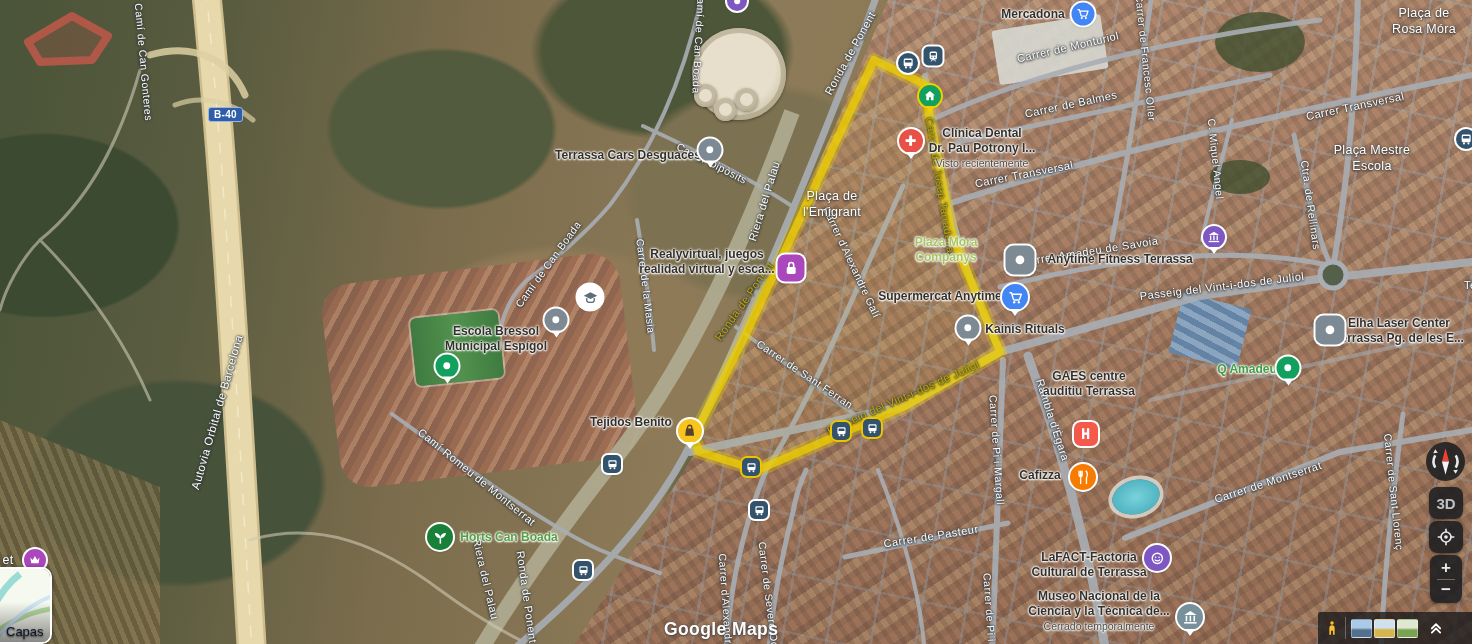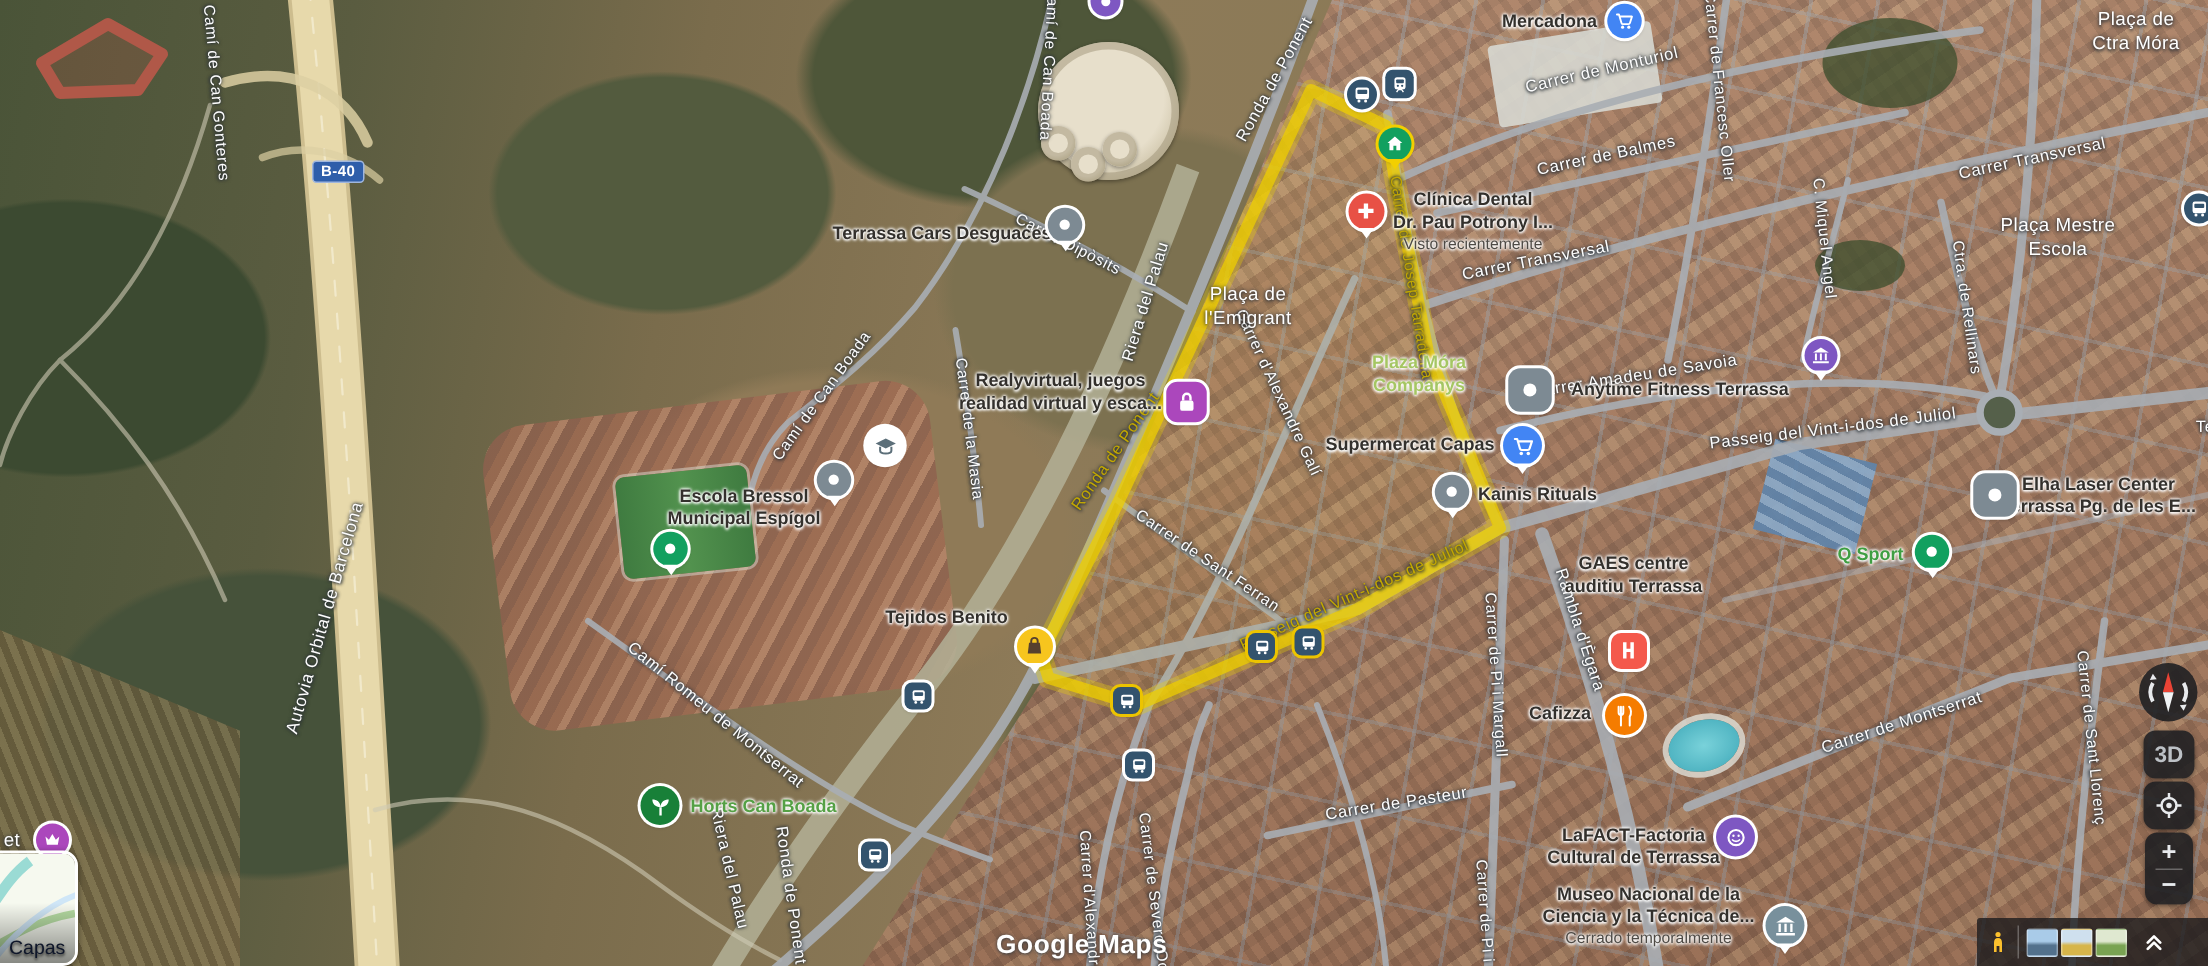--- a/index.html
+++ b/index.html
@@ -201,21 +201,21 @@
       <span class="road-label" style="font-size: 11px; transform: translate(-50%, -50%) rotate(72deg); left: 1053px; top: 420px; position: absolute;">Rambla d'Ègara</span>
       <span class="road-label" style="font-size: 11px; transform: translate(-50%, -50%) rotate(-18deg); left: 1268px; top: 482px; position: absolute;">Carrer de Montserrat</span>
       <span class="road-label" style="font-size: 10.5px; transform: translate(-50%, -50%) rotate(84deg); left: 1394px; top: 492px; position: absolute;">Carrer de Sant Llorenç</span>
       <span class="road-label" style="font-size: 11px; transform: translate(-50%, -50%) rotate(0deg); left: 1487px; top: 285px; position: absolute;">Terrassa</span>
       <div class="area-label" style="transform: translate(-50%, -50%); left: 832px; top: 204px; position: absolute;">
         <span>Plaça de</span>
         <span>l'Emigrant</span>
       </div>
       <div class="area-label" style="transform: translate(-50%, -50%); left: 1424px; top: 21px; position: absolute;">
         <span>Plaça de</span>
-        <span>Ctra Móra</span>
+        <span>Rosa Móra</span>
       </div>
       <div class="area-label" style="transform: translate(-50%, -50%); left: 1372px; top: 158px; position: absolute;">
         <span>Plaça Mestre</span>
         <span>Escola</span>
       </div>
       <div class="area-label" style="transform: translate(-50%, -50%); left: 8px; top: 560px; position: absolute;">
         <span>et</span>
       </div>
       <div class="poi" style="transform: translate(-50%, -50%); left: 1033px; top: 15px; position: absolute;">
         <span class="poi-line">Mercadona</span>
@@ -230,52 +230,52 @@
       </div>
       <div class="poi" style="transform: translate(-50%, -50%); left: 707px; top: 262px; position: absolute;">
         <span class="poi-line">Realyvirtual, juegos</span>
         <span class="poi-line">realidad virtual y esca...</span>
       </div>
       <div class="poi" style="transform: translate(-50%, -50%); left: 496px; top: 339px; position: absolute;">
         <span class="poi-line">Escola Bressol</span>
         <span class="poi-line">Municipal Espígol</span>
       </div>
       <div class="poi" style="transform: translate(-50%, -50%); left: 940px; top: 297px; position: absolute;">
-        <span class="poi-line">Supermercat Capas</span>
+        <span class="poi-line">Supermercat Anytime</span>
       </div>
       <div class="poi" style="transform: translate(-50%, -50%); left: 1025px; top: 330px; position: absolute;">
         <span class="poi-line">Kainis Rituals</span>
       </div>
       <div class="poi" style="transform: translate(-50%, -50%); left: 1120px; top: 260px; position: absolute;">
         <span class="poi-line">Anytime Fitness Terrassa</span>
       </div>
       <div class="poi" style="transform: translate(-50%, -50%); left: 1399px; top: 331px; position: absolute;">
         <span class="poi-line">Elha Laser Center</span>
         <span class="poi-line">Terrassa Pg. de les E...</span>
       </div>
       <div class="poi" style="color: rgb(63, 158, 66); transform: translate(-50%, -50%); left: 1247px; top: 370px; position: absolute;">
-        <span class="poi-line">Q Sport</span>
+        <span class="poi-line">Q Amadeu</span>
       </div>
       <div class="poi" style="transform: translate(-50%, -50%); left: 1089px; top: 384px; position: absolute;">
         <span class="poi-line">GAES centre</span>
         <span class="poi-line">auditiu Terrassa</span>
       </div>
       <div class="poi" style="transform: translate(-50%, -50%); left: 1040px; top: 476px; position: absolute;">
         <span class="poi-line">Cafizza</span>
       </div>
       <div class="poi" style="transform: translate(-50%, -50%); left: 1089px; top: 565px; position: absolute;">
         <span class="poi-line">LaFACT-Factoria</span>
         <span class="poi-line">Cultural de Terrassa</span>
       </div>
       <div class="poi" style="transform: translate(-50%, -50%); left: 1099px; top: 611px; position: absolute;">
         <span class="poi-line">Museo Nacional de la</span>
         <span class="poi-line">Ciencia y la Técnica de...</span>
         <span class="poi-sub">Cerrado temporalmente</span>
       </div>
-      <div class="poi" style="transform: translate(-50%, -50%); left: 631px; top: 412px; position: absolute;">
+      <div class="poi" style="transform: translate(-50%, -50%); left: 631px; top: 423px; position: absolute;">
         <span class="poi-line">Tejidos Benito</span>
       </div>
       <div class="poi" style="color: rgb(85, 160, 69); transform: translate(-50%, -50%); left: 509px; top: 538px; position: absolute;">
         <span class="poi-line">Horts Can Boada</span>
       </div>
       <div class="poi" style="color: rgb(165, 198, 99); transform: translate(-50%, -50%); left: 946px; top: 250px; position: absolute;">
         <span class="poi-line">Plaza Móra</span>
         <span class="poi-line">Companys</span>
       </div>
       <div class="marker" style="width: 23px; height: 23px; background: rgb(66, 133, 244); border-radius: 50%; box-shadow: rgb(255, 255, 255) 0px 0px 0px 2px, rgba(0, 0, 0, 0.45) 0px 1px 3px; transform: translate(-50%, -50%); left: 1083px; top: 14px; position: absolute;">

